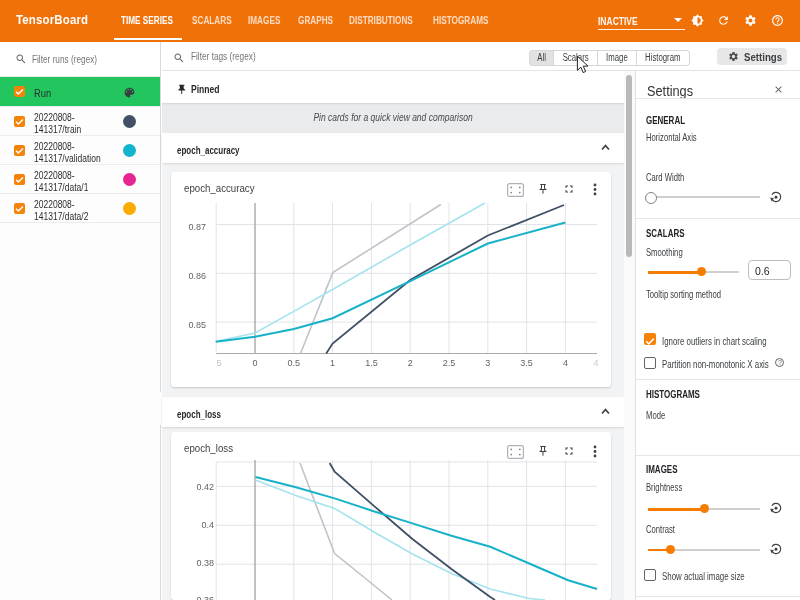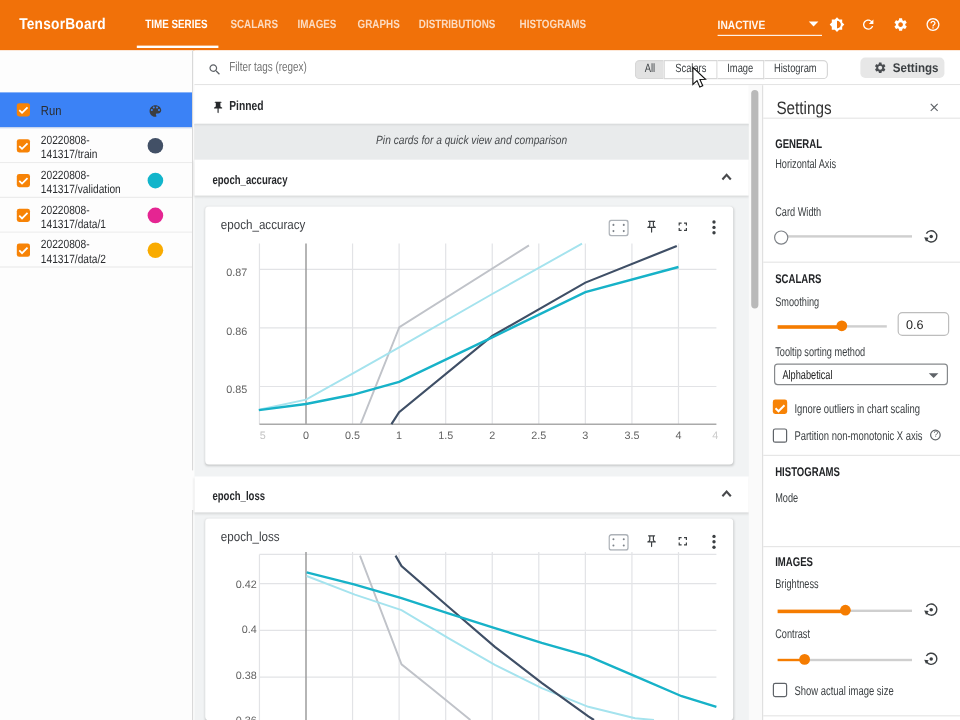--- a/index.html
+++ b/index.html
@@ -82,21 +82,27 @@
     <path d="M17.65 6.35C16.2 4.9 14.21 4 12 4c-4.42 0-7.99 3.58-8 8s3.57 8 8 8c3.73 0 6.84-2.55 7.73-6h-2.08c-.82 2.33-3.04 4-5.65 4-3.31 0-6-2.69-6-6s2.69-6 6-6c1.66 0 3.14.69 4.22 1.78L13 11h7V4l-2.35 2.35z"></path>
   </svg>
 <svg class="hicon" style="left:744px;" viewBox="0 0 24 24" fill="#fff">
     <path d="M19.14 12.94c.04-.3.06-.61.06-.94 0-.32-.02-.64-.07-.94l2.03-1.58c.18-.14.23-.41.12-.61l-1.92-3.32c-.12-.22-.37-.29-.59-.22l-2.39.96c-.5-.38-1.03-.7-1.62-.94l-.36-2.54c-.04-.24-.24-.41-.48-.41h-3.84c-.24 0-.43.17-.47.41l-.36 2.54c-.59.24-1.13.57-1.62.94l-2.39-.96c-.22-.08-.47 0-.59.22L2.74 8.87c-.12.21-.08.47.12.61l2.03 1.58c-.05.3-.09.63-.09.94s.02.64.07.94l-2.03 1.58c-.18.14-.23.41-.12.61l1.92 3.32c.12.22.37.29.59.22l2.39-.96c.5.38 1.03.7 1.62.94l.36 2.54c.05.24.24.41.48.41h3.84c.24 0 .44-.17.47-.41l.36-2.54c.59-.24 1.13-.56 1.62-.94l2.39.96c.22.08.47 0 .59-.22l1.92-3.32c.12-.22.07-.47-.12-.61l-2.01-1.58zM12 15.6c-1.98 0-3.6-1.62-3.6-3.6s1.62-3.6 3.6-3.6 3.6 1.62 3.6 3.6-1.62 3.6-3.6 3.6z"></path>
   </svg>
 <svg class="hicon" style="left:771px;" viewBox="0 0 24 24" fill="#fff">
     <path d="M11 18h2v-2h-2v2zm1-16C6.48 2 2 6.48 2 12s4.48 10 10 10 10-4.48 10-10S17.52 2 12 2zm0 18c-4.41 0-8-3.59-8-8s3.59-8 8-8 8 3.59 8 8-3.59 8-8 8zm0-14c-2.21 0-4 1.79-4 4h2c0-1.1.9-2 2-2s2 .9 2 2c0 2-3 1.75-3 5h2c0-2.25 3-2.5 3-5 0-2.21-1.79-4-4-4z"></path>
   </svg>
 
 <div id="side">
-  <div class="srow" style="top:35px; height:30px; background:#3b82f6;">
+  <div id="srch-row">
+    <svg class="abs" style="left:15px; top:11px;" width="12" height="12" viewBox="0 0 24 24" fill="#5f6368">
+        <path d="M15.5 14h-.79l-.28-.27C15.41 12.59 16 11.11 16 9.5 16 5.91 13.09 3 9.5 3S3 5.91 3 9.5 5.91 16 9.5 16c1.61 0 3.09-.59 4.23-1.57l.27.28v.79l5 4.99L20.49 19l-4.99-5zm-6 0C7.01 14 5 11.99 5 9.5S7.01 5 9.5 5 14 7.01 14 9.5 11.99 14 9.5 14z"></path>
+      </svg>
+    <div class="placeholder abs" style="left:32px; top:11px;">Filter runs (regex)</div>
+  </div>
+  <div class="srow" style="top:35px; height:30px; background:#22c55e;">
     <div class="cbx" style="top:9px;">
         <svg width="11" height="11" viewBox="0 0 24 24">
           <path fill="none" stroke="#fff" stroke-width="3.2" d="M4.5 12.5l5 5 10-10"></path>
         </svg>
       </div>
     <div class="runlabel" style="top:10px; font-size:11px;">Run</div>
     <svg class="abs" style="left:123px; top:8.5px;" width="13" height="13" viewBox="0 0 24 24" fill="#3b3d40">
         <path d="M12 3c-4.97 0-9 4.03-9 9s4.03 9 9 9c.83 0 1.5-.67 1.5-1.5 0-.39-.15-.74-.39-1.01-.23-.26-.38-.61-.38-.99 0-.83.67-1.5 1.5-1.5H16c2.76 0 5-2.24 5-5 0-4.42-4.03-8-9-8zm-5.5 9c-.83 0-1.5-.67-1.5-1.5S5.67 9 6.5 9 8 9.67 8 10.5 7.33 12 6.5 12zm3-4C8.67 8 8 7.33 8 6.5S8.67 5 9.5 5s1.5.67 1.5 1.5S10.33 8 9.5 8zm5 0c-.83 0-1.5-.67-1.5-1.5S13.67 5 14.5 5s1.5.67 1.5 1.5S15.33 8 14.5 8zm3 4c-.83 0-1.5-.67-1.5-1.5S16.67 9 17.5 9s1.5.67 1.5 1.5-.67 1.5-1.5 1.5z"></path>
       </svg>
   </div>
@@ -313,24 +319,20 @@
   <div class="pdiv" style="top:146.5px;"></div>
   <div class="psec" style="top:156px;">SCALARS</div>
   <div class="plbl" style="top:175px;">Smoothing</div>
   <div class="track-o" style="left:12px; top:200px; width:54px;"></div>
   <div class="track" style="left:66px; top:200px; width:37px;"></div>
   <div class="thumb" style="left:61px; top:196px;"></div>
   <div class="abs" style="left:112px; top:189px; width:43px; height:20px; border:1px solid #bdbdbd; border-radius:4px;">
       <span style="position:absolute; left:6px; top:4px; font-size:10.5px; color:#222;">0.6</span>
     </div>
   <div class="plbl" style="top:217px;">Tooltip sorting method</div>
-  <div class="pdd" style="top:232px;">
-      <span>Alphabetical</span>
-      <i></i>
-    </div>
   <div class="pcb on" style="top:262px;"><svg width="12" height="12" viewBox="0 0 24 24">
         <path fill="none" stroke="#fff" stroke-width="3.2" d="M4.5 12.5l5 5 10-10"></path>
       </svg></div>
   <div class="pcbl" style="top:264px;">Ignore outliers in chart scaling</div>
   <div class="pcb off" style="top:286px;"></div>
   <div class="pcbl" style="top:287px;">Partition non-monotonic X axis</div>
   <div class="abs" style="left:139px; top:286.5px; width:9px; height:9px; border:1px solid #5f6368; border-radius:50%;">
       <span style="position:absolute; left:2px; top:0px; font-size:7px; color:#5f6368;">?</span>
     </div>
   <div class="pdiv" style="top:307.5px;"></div>

